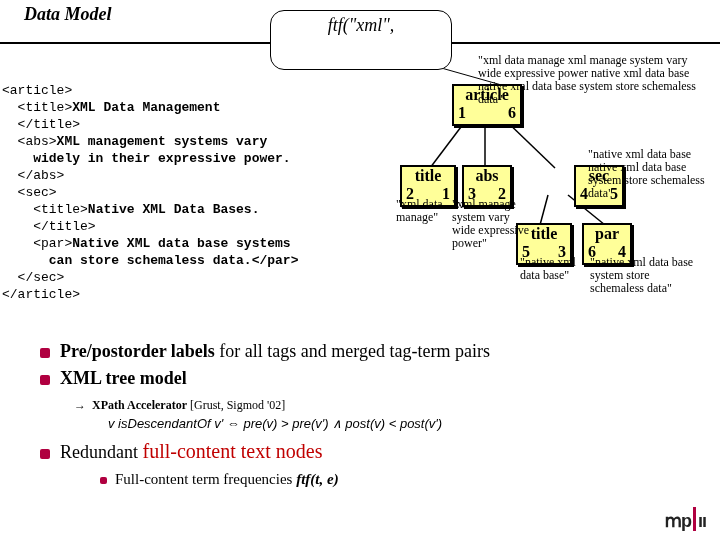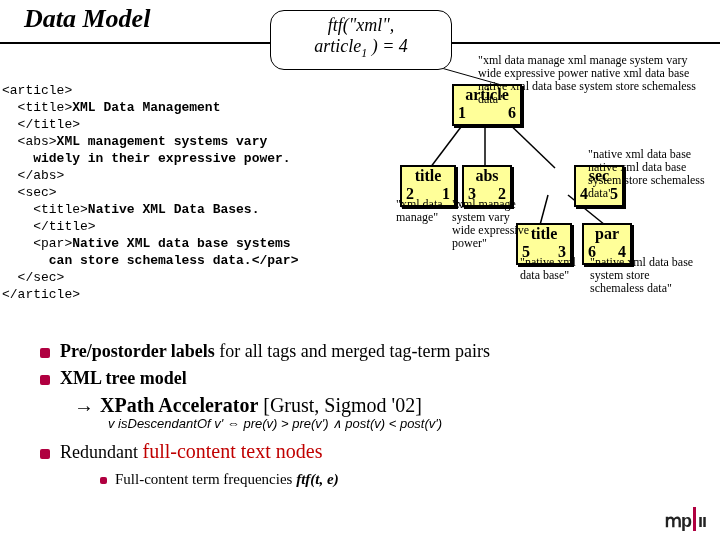--- a/index.html
+++ b/index.html
@@ -23,21 +23,21 @@
     left: 0;
     width: 720px;
     height: 42px;
     background: #fff;
     border-bottom: 2px solid #000;
   }
   .title {
     position: absolute;
     top: 4px;
     left: 24px;
-    font-size: 26px;
+    font-size: 18px;
     font-weight: bold;
     font-style: italic;
     color: #000;
   }
   .ftf-box {
     position: absolute;
     top: 10px;
     left: 270px;
     width: 180px;
     height: 54px;
@@ -78,21 +78,21 @@
     line-height: 13px;
   }
   .bullets {
     position: absolute;
     top: 338px;
     left: 40px;
     font-size: 18px;
     line-height: 26px;
   }
   .bullets .b1 { margin-bottom: 1px; }
-  .bullets .b2 { margin-left: 34px; font-size: 20px; }
+  .bullets .b2 { margin-left: 34px; font-size: 12px; }
   .bullets .b3 { margin-left: 60px; font-size: 15px; }
   .bul-icon {
     display: inline-block;
     width: 10px;
     height: 10px;
     background: #b00040;
     margin-right: 10px;
     vertical-align: middle;
     border-radius: 2px;
   }
@@ -132,23 +132,20 @@
 </head>
 <body>
 
 <div class="slide">
 
   <div class="title-bar"></div>
   <div class="title">Data Model</div>
 
   <div class="ftf-box">
     <div>ftf("xml",</div>
-    <div>
-      <span>article</span><sub>1</sub><span> ) = 4</span>
-    </div>
   </div>
 
   <div class="xml-code">
 <span>&lt;article&gt;</span>
 <span><span>  &lt;title&gt;</span><b>XML Data Management</b></span>
 <span>  &lt;/title&gt;</span>
 <span><span>  &lt;abs&gt;</span><b>XML management systems vary</b></span>
 <b>    widely in their expressive power.</b>
 <span>  &lt;/abs&gt;</span>
 <span>  &lt;sec&gt;</span>

